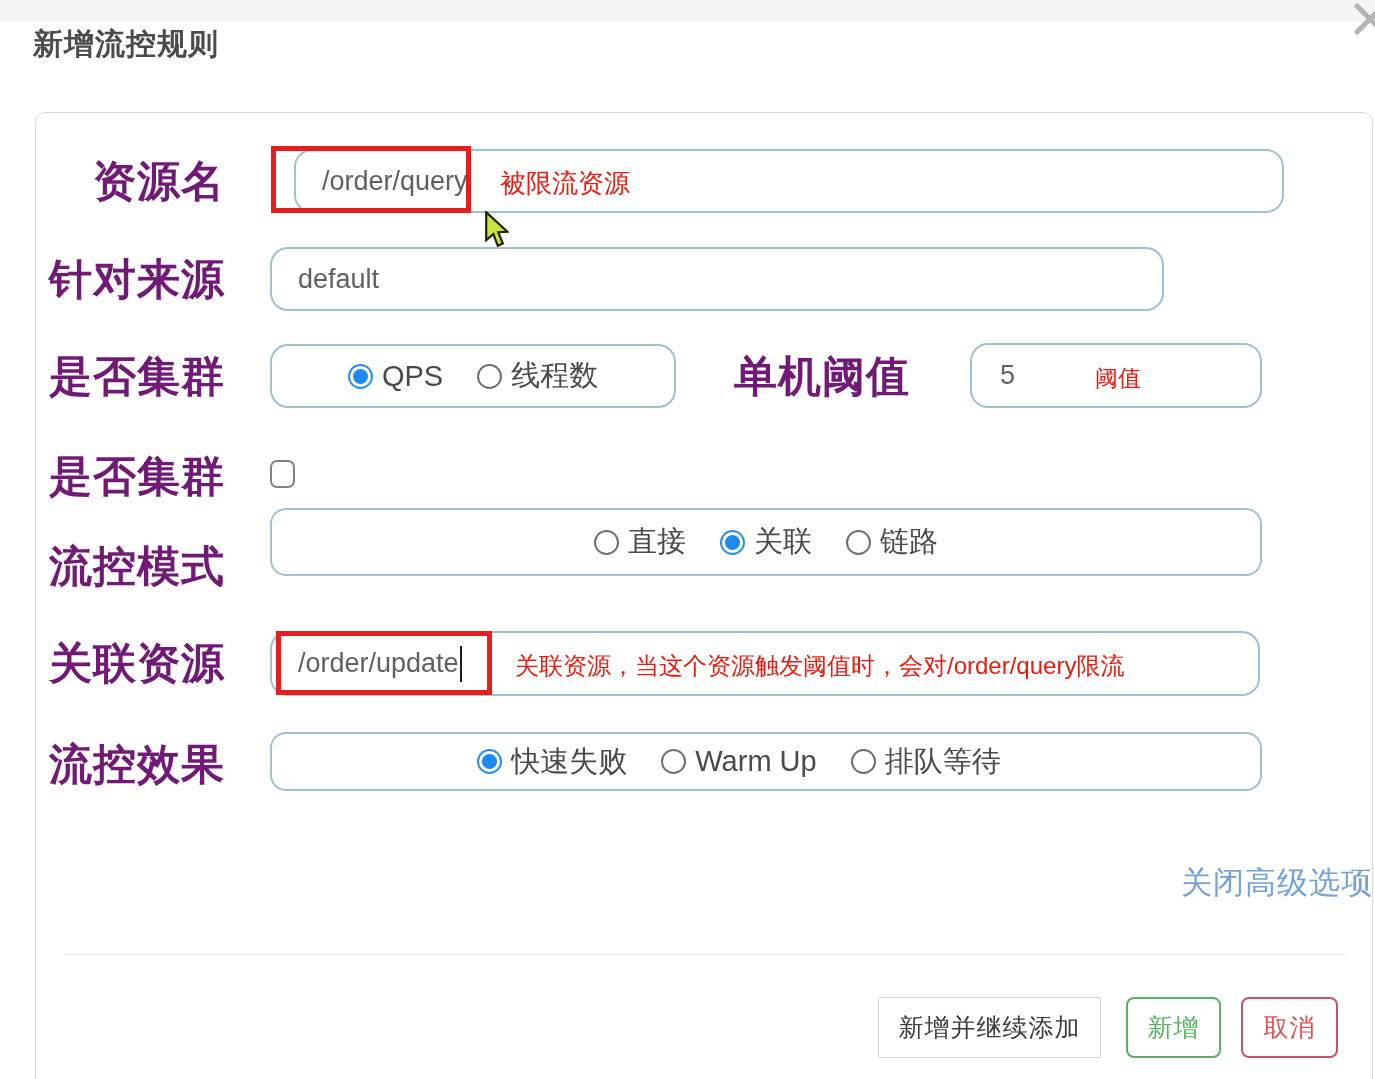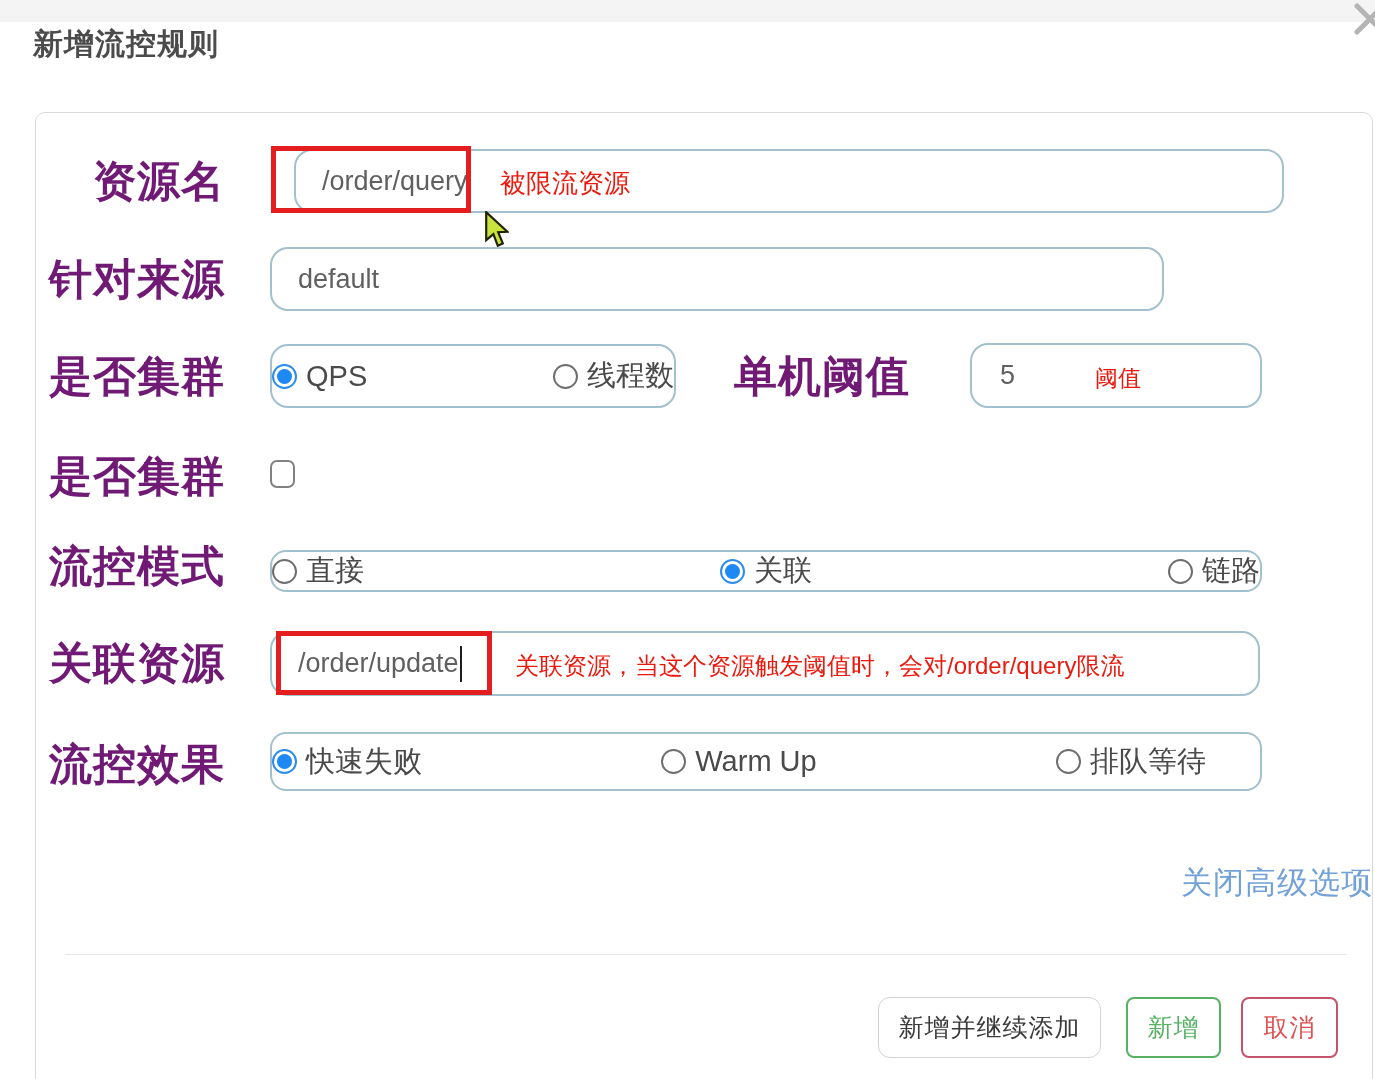--- a/index.html
+++ b/index.html
@@ -35,21 +35,21 @@
   
   .f-input, .f-group {
     position:absolute; background:#fff;
     border:2px solid #a3c0ce; border-radius:18px;
   }
   .f-input {
     display:flex; align-items:center; padding-left:26px;
     font-size:27px; color:#606060;
   }
   .f-group {
-    display:flex; align-items:center; justify-content:space-between; gap:34px;
+    display:flex; align-items:center; justify-content:center; gap:34px;
     font-size:29px; color:#4a4a4a;
   }
   .radio-item { display:inline-flex; align-items:center; gap:9px; cursor:pointer; }
   .radio-dot {
     width:25px; height:25px; border-radius:50%;
     border:2px solid #6f6f6f; background:#fff; position:relative; flex:0 0 auto;
   }
   .radio-dot.selected { border-color:#2a8cf0; }
   .radio-dot.selected::after {
     content:""; position:absolute; inset:3px; border-radius:50%; background:#1e88f5;
@@ -79,21 +79,21 @@
   .divider {
     position:absolute; left:65px; top:954px; width:1282px; height:1px;
     background:#e8e8e8;
   }
   .btn {
     position:absolute; top:997px; height:61px;
     display:flex; align-items:center; justify-content:center;
     font-size:25px; background:#fff; cursor:pointer; letter-spacing:1px;
     border-radius:8px;
   }
-  .btn-continue { left:878px; width:223px; border:1px solid #d3d3d3; color:#3a3a3a; border-radius:12px; }
+  .btn-continue { left:878px; width:223px; border:1px solid #d3d3d3; color:#3a3a3a; border-radius:2px; }
   .btn-add     { left:1126px; width:95px; border:2px solid #57b163; color:#57b163; }
   .btn-cancel  { left:1241px; width:97px; border:2px solid #c2556b; color:#e05050; }
   .mouse-cursor { position:absolute; left:483px; top:211px; pointer-events:none; }
 </style>
 </head>
 <body>
 
 <div class="screen">
 
   <div class="top-strip"></div>
@@ -137,21 +137,21 @@
   <div class="f-label" style="left:720px; width:190px; top:347px;">单机阈值</div>
   <div class="f-input" style="left:970px; top:343px; width:292px; height:65px; padding-left:28px;">
     <span>5</span>
   </div>
   <div class="red-note" style="left:1095px; top:363px; font-size:23px;">阈值</div>
 
   <div class="f-label" style="top:447px;">是否集群</div>
   <span class="checkbox"></span>
 
   <div class="f-label" style="top:537px;">流控模式</div>
-  <div class="f-group" style="left:270px; top:550px; width:992px; height:42px; border-radius:16px;">
+  <div class="f-group" style="left:270px; top:508px; width:992px; height:68px; border-radius:16px;">
       <span class="radio-item">
         <span class="radio-dot"></span>
         <span>直接</span>
       </span>
       <span class="radio-item">
         <span class="radio-dot selected"></span>
         <span>关联</span>
       </span>
       <span class="radio-item">
         <span class="radio-dot"></span>

